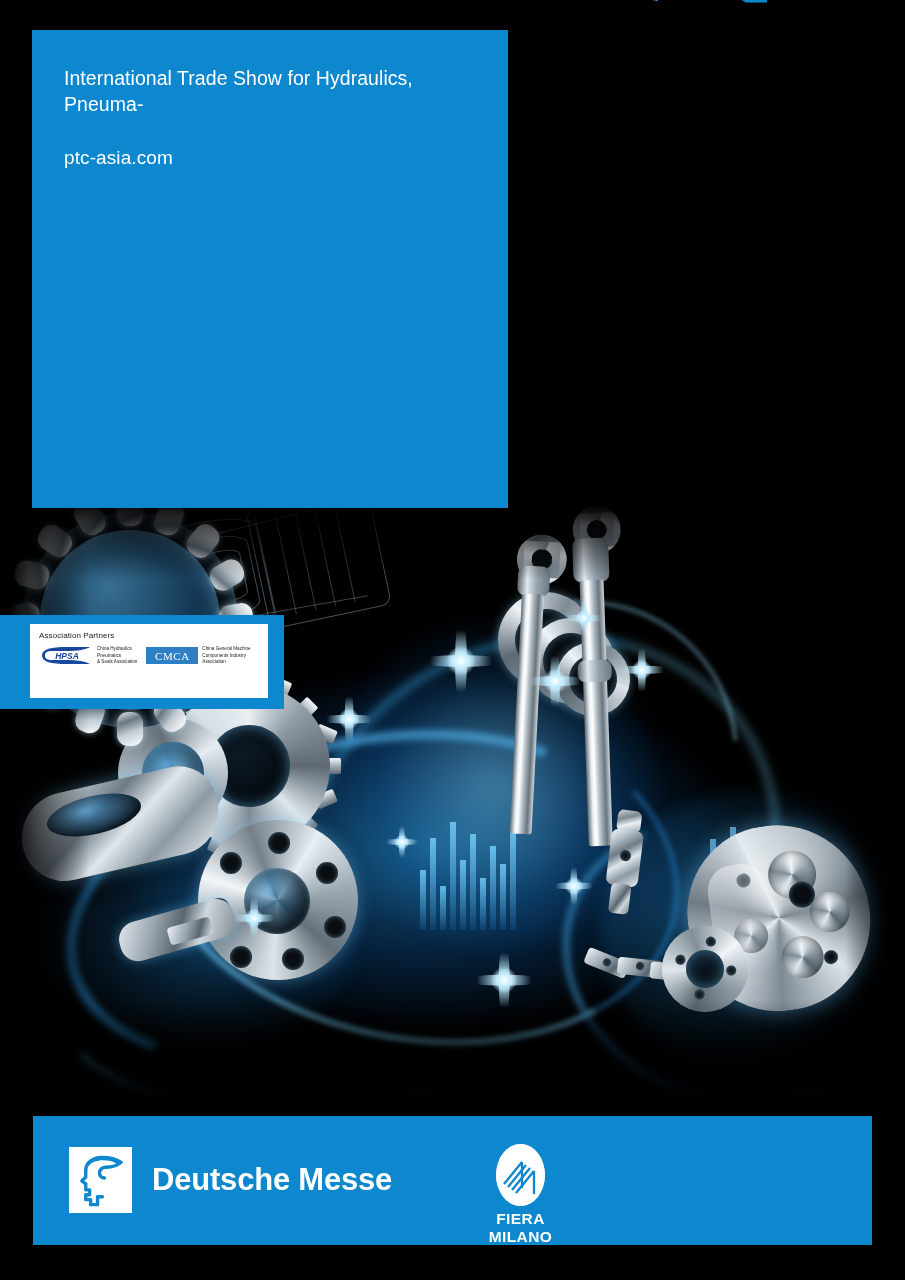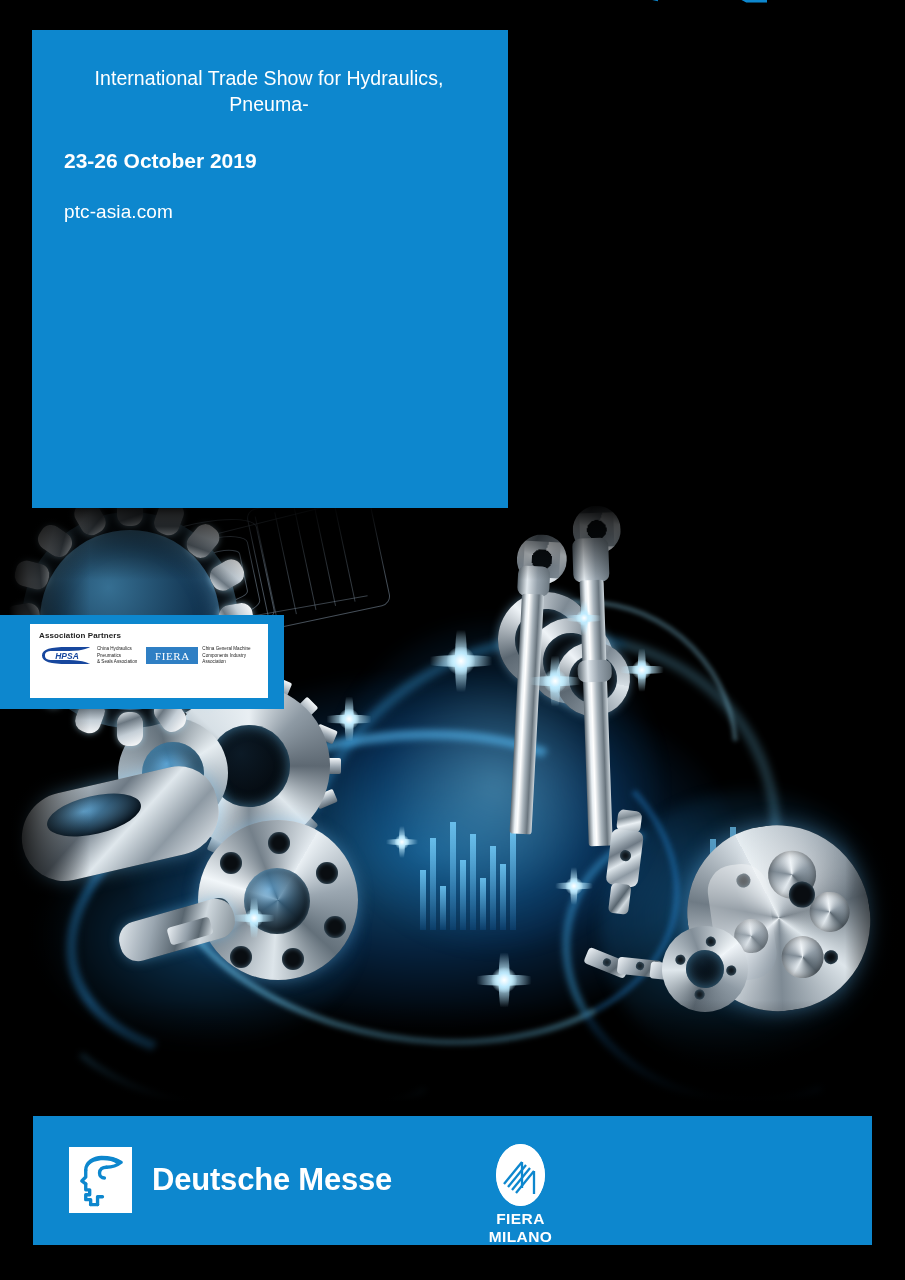--- a/index.html
+++ b/index.html
@@ -151,21 +151,21 @@
     transform:rotate(-90deg);transform-origin:left top;
     color:#0d87ce;font-size:218px;line-height:.86;font-weight:700;letter-spacing:-6px;
     white-space:nowrap;}
   .year-wrap{position:absolute;left:0;top:0;width:905px;height:540px;overflow:hidden;}
 
   
   .partners{position:absolute;left:0;top:615px;width:284px;height:94px;background:#0d87ce;
     box-sizing:border-box;padding:8px 9px 8px 0;}
   .partners-card{position:absolute;left:30px;top:624px;width:238px;height:74px;background:#fff;
     box-sizing:border-box;padding:7px 8px;}
-  .partners-title{font-size:8px;font-weight:700;color:#222;margin:0 0 6px 1px;letter-spacing:.1px;}
+  .partners-title{font-size:8px;font-weight:400;color:#222;margin:0 0 6px 1px;letter-spacing:.1px;}
   .partner-row{display:flex;align-items:center;gap:9px;}
   .partner{display:flex;align-items:center;gap:4px;}
   .hpsa-mark{width:55px;height:19px;position:relative;flex:0 0 auto;}
   .hpsa-text{font-size:4.6px;line-height:1.42;color:#222;white-space:nowrap;}
   .cmca-mark{width:52px;height:17px;background:#2f7fc4;position:relative;flex:0 0 auto;
     display:flex;align-items:center;justify-content:center;}
   .cmca-mark span{font-family:"Liberation Serif","DejaVu Serif",serif;color:#fff;font-size:11px;letter-spacing:.6px;}
   .cmca-text{font-size:4.6px;line-height:1.42;color:#222;white-space:nowrap;}
 
   
@@ -414,24 +414,23 @@
     <div class="hero-fade-r"></div>
     <div class="hero-fade"></div>
   </div>
 
   <div class="year-wrap">
     <div class="year">2019</div>
   </div>
 
   <div class="headline-panel">
     <p class="subtitle">
-      <span style="display: block; text-align: center;">International Trade Show for Hydraulics, Pneuma-</span>
+      <span style="display: block;">International Trade Show for Hydraulics, Pneuma-</span>
     </p>
     <div class="datelines">
-      <div>23-26 October 2019</div>
     </div>
     <div class="weburl">ptc-asia.com</div>
   </div>
 
   <div class="partners"></div>
   <div class="partners-card">
     <div class="partners-title">Association Partners</div>
     <div class="partner-row">
 
       <div class="partner">
@@ -443,21 +442,21 @@
         </div>
         <div class="hpsa-text">
           <div>China Hydraulics</div>
           <div>Pneumatics</div>
           <div>&amp; Seals Association</div>
         </div>
       </div>
 
       <div class="partner">
         <div class="cmca-mark">
-          <span>FIERA</span>
+          <span>CMCA</span>
         </div>
         <div class="cmca-text">
           <div>China General Machine</div>
           <div>Components Industry</div>
           <div>Association</div>
         </div>
       </div>
 
     </div>
   </div>

